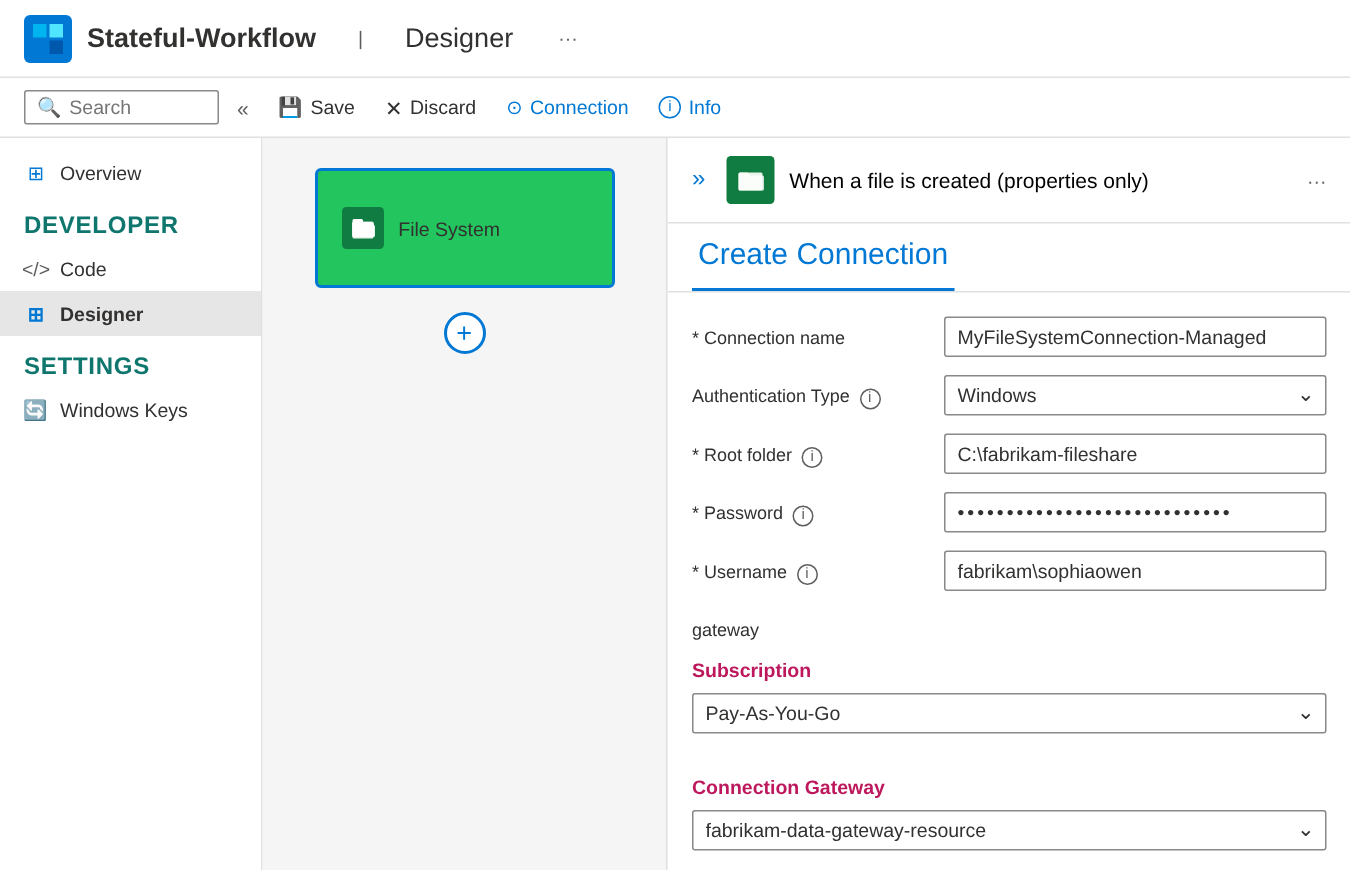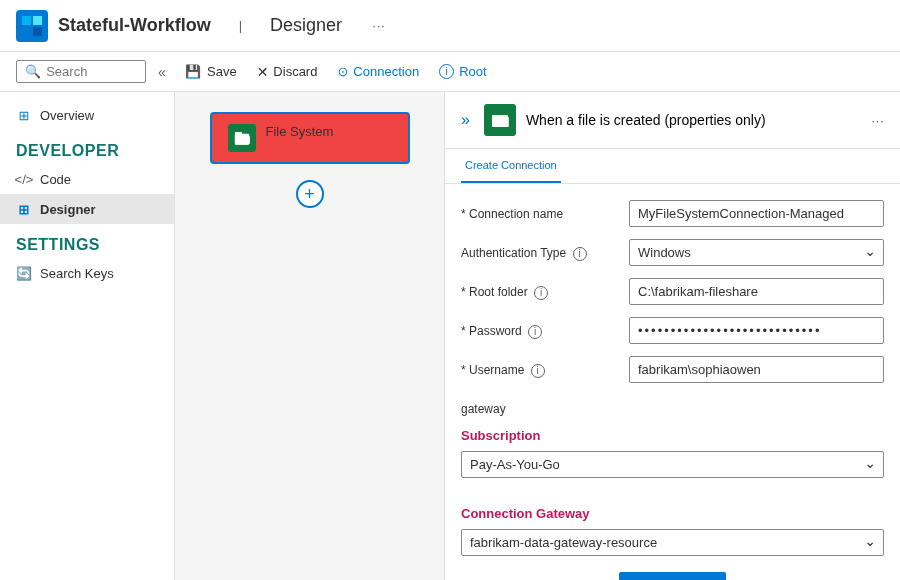--- a/index.html
+++ b/index.html
@@ -31,35 +31,35 @@
     .sidebar-item { display: flex; align-items: center; gap: 8px; padding: 7px 16px; cursor: pointer; color: #323130; font-size: 13px; }
     .sidebar-item.active { background: #e6e6e6; font-weight: 600; }
     .sidebar-section { padding: 12px 16px 4px; font-size: 16px; font-weight: 600; color: #0f766e; text-transform: uppercase; letter-spacing: 0.5px; }
     .sidebar-icon { width: 16px; height: 16px; display: flex; align-items: center; justify-content: center; flex-shrink: 0; }
 
     
     .content { flex: 1; display: flex; overflow: hidden; }
 
     
     .canvas { width: 270px; background: #f5f5f5; border-right: 1px solid #e0e0e0; position: relative; flex-shrink: 0; display: flex; flex-direction: column; align-items: center; padding-top: 20px; }
-    .canvas-node { border: 2px solid #0078d4; background: #ef4444; border-radius: 4px; padding: 10px 16px; display: flex; align-items: flex-start; gap: 10px; cursor: pointer; width: 200px; }
+    .canvas-node { border: 2px solid #0078d4; background: #22c55e; border-radius: 4px; padding: 24px 16px; display: flex; align-items: center; gap: 10px; cursor: pointer; width: 200px; }
     .canvas-node-icon { width: 28px; height: 28px; background: #107c41; border-radius: 3px; display: flex; align-items: center; justify-content: center; }
     .canvas-node-label { font-size: 13px; font-weight: 500; color: #323130; }
     .canvas-add { width: 28px; height: 28px; border: 2px solid #0078d4; border-radius: 50%; display: flex; align-items: center; justify-content: center; cursor: pointer; color: #0078d4; font-size: 18px; margin-top: 16px; background: #fff; }
 
     
     .panel { flex: 1; overflow-y: auto; padding: 0; }
     .panel-header { display: flex; align-items: center; padding: 12px 16px; border-bottom: 1px solid #e0e0e0; gap: 10px; }
     .panel-header-icon { width: 32px; height: 32px; background: #107c41; border-radius: 3px; display: flex; align-items: center; justify-content: center; }
     .panel-header-title { font-size: 14px; font-weight: 500; color: #000000; flex: 1; }
     .panel-header-dots { color: #605e5c; cursor: pointer; }
     .panel-expand { color: #0078d4; font-size: 16px; cursor: pointer; margin-right: 4px; }
 
     .panel-tabs { display: flex; border-bottom: 1px solid #e0e0e0; padding: 0 16px; }
-    .panel-tab { padding: 10px 4px; margin-right: 20px; font-size: 11px; cursor: pointer; color: #323130; border-bottom: 2px solid transparent; }
+    .panel-tab { padding: 10px 4px; margin-right: 20px; font-size: 20px; cursor: pointer; color: #323130; border-bottom: 2px solid transparent; }
     .panel-tab.active { border-bottom: 2px solid #0078d4; color: #0078d4; font-weight: 500; }
 
     .panel-body { padding: 16px; }
     .form-row { display: flex; align-items: flex-start; margin-bottom: 12px; gap: 8px; }
     .form-label { width: 160px; font-size: 12px; color: #323130; padding-top: 7px; flex-shrink: 0; }
     .form-label .info-icon { display: inline-flex; align-items: center; justify-content: center; width: 14px; height: 14px; border: 1px solid #605e5c; border-radius: 50%; font-size: 10px; color: #605e5c; cursor: pointer; margin-left: 3px; }
     .form-field { flex: 1; }
     .form-input { width: 100%; border: 1px solid #8a8886; border-radius: 2px; padding: 5px 8px; font-size: 13px; color: #323130; outline: none; }
     .form-select { width: 100%; border: 1px solid #8a8886; border-radius: 2px; padding: 5px 8px; font-size: 13px; color: #323130; background: #fff; appearance: none; outline: none; cursor: pointer; }
     .select-wrapper { position: relative; }
@@ -104,21 +104,21 @@
   <button class="toolbar-btn">
     <span style="font-size:14px;">✕</span>
     <span>Discard</span>
   </button>
   <button class="toolbar-btn active">
     <span>⊙</span>
     <span>Connection</span>
   </button>
   <button class="toolbar-btn active">
     <span style="display:inline-flex;align-items:center;justify-content:center;width:15px;height:15px;border:1.5px solid #0078d4;border-radius:50%;font-size:10px;color:#0078d4;">i</span>
-    <span>Root</span>
+    <span>Info</span>
   </button>
 </div>
 
 <div class="main">
 
   <div class="sidebar">
     <div class="sidebar-item">
       <span class="sidebar-icon" style="color:#0078d4;">⊞</span>
       <span>Overview</span>
     </div>
@@ -127,21 +127,21 @@
       <span class="sidebar-icon" style="color:#605e5c;">&lt;/&gt;</span>
       <span>Code</span>
     </div>
     <div class="sidebar-item active">
       <span class="sidebar-icon" style="color:#0078d4;">⊞</span>
       <span>Designer</span>
     </div>
     <div class="sidebar-section">Settings</div>
     <div class="sidebar-item">
       <span class="sidebar-icon" style="color:#0078d4;">🔄</span>
-      <span>Search Keys</span>
+      <span>Windows Keys</span>
     </div>
   </div>
 
   <div class="content">
 
     <div class="canvas">
       <div class="canvas-node">
         <div class="canvas-node-icon">
           <svg width="18" height="18" viewBox="0 0 18 18" fill="none">
             <rect x="2" y="5" width="14" height="10" rx="1" fill="#fff" stroke="#fff" stroke-width="0.5"></rect>

